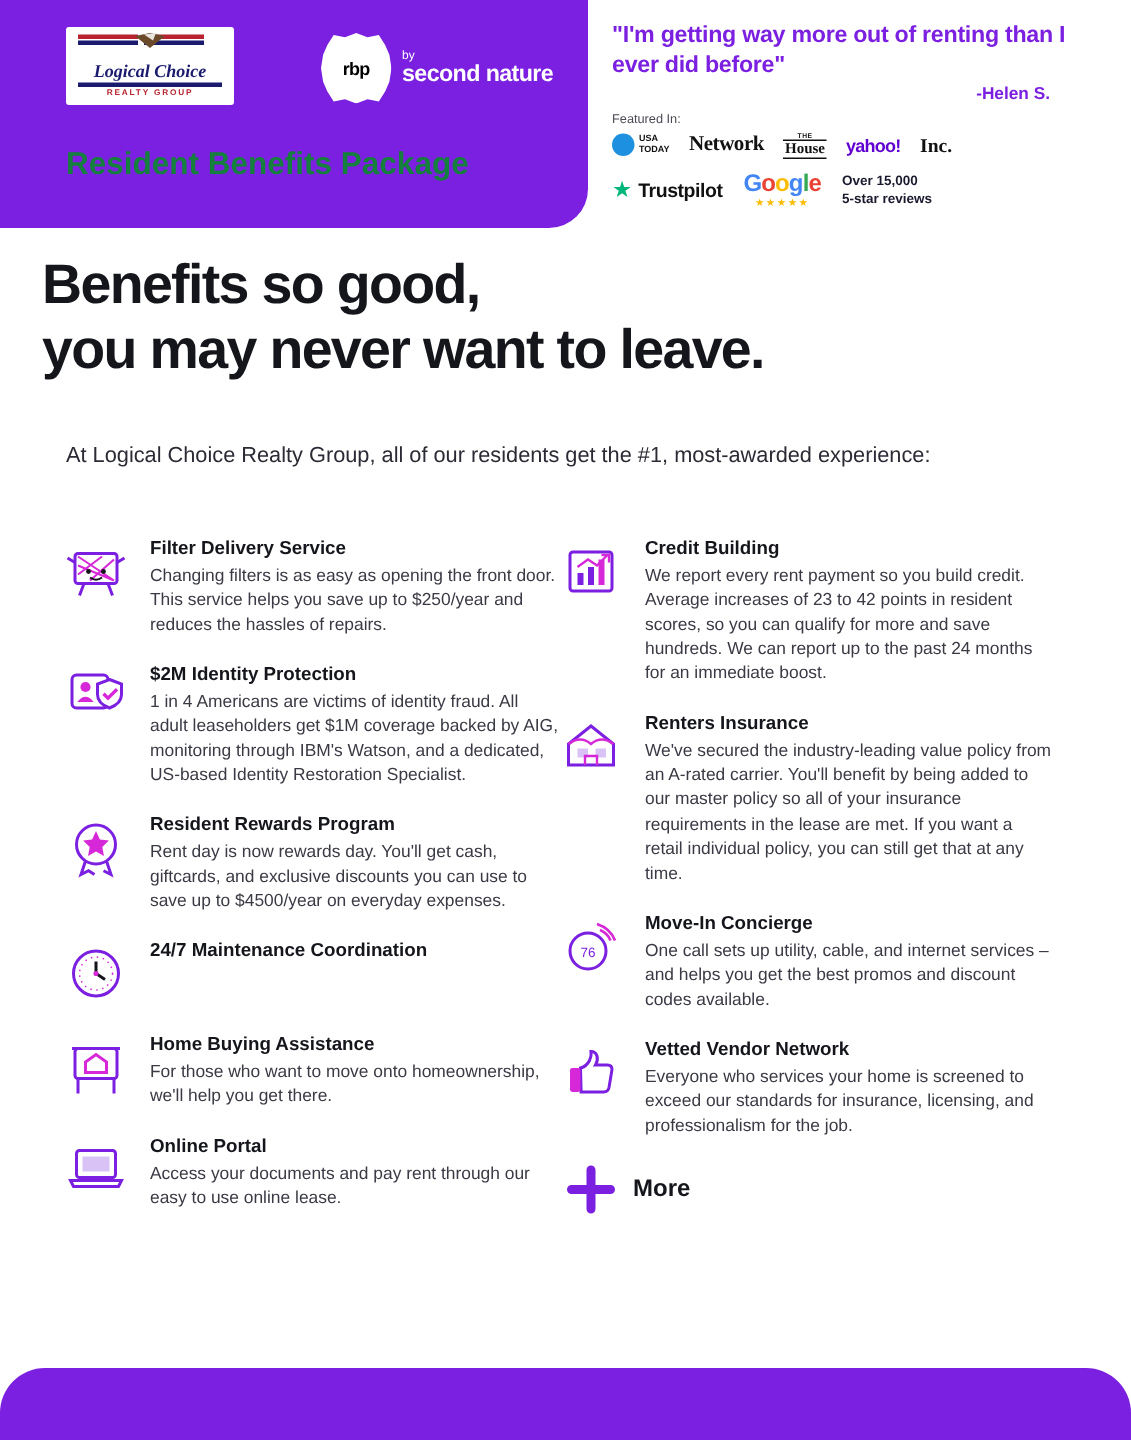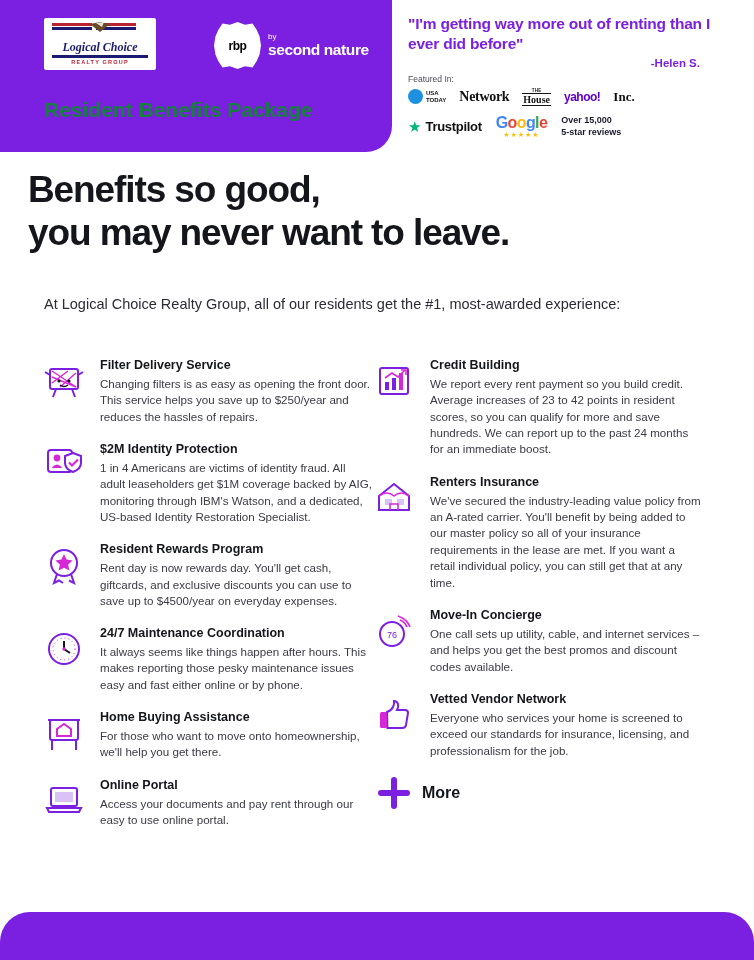--- a/index.html
+++ b/index.html
@@ -275,21 +275,20 @@
         <div class="benefit-icon">
           <svg width="46" height="42" viewBox="0 0 46 42">
             <circle cx="21" cy="21" r="15" fill="none" stroke="#7b1fe0" stroke-width="2"></circle>
             <circle cx="21" cy="21" r="11" fill="none" stroke="#d628d8" stroke-width="1" stroke-dasharray="1 3"></circle>
             <path d="M21 13 v8 l6 4" stroke="#15161c" stroke-width="2" fill="none"></path>
             <circle cx="21" cy="21" r="1.7" fill="#d628d8"></circle>
           </svg>
         </div>
         <div class="benefit-body">
           <div class="benefit-title">24/7 Maintenance Coordination</div>
-          <div class="benefit-desc">It always seems like things happen after hours. This makes reporting those pesky maintenance issues easy and fast either online or by phone.</div>
         </div>
       </div>
 
       <div class="benefit">
         <div class="benefit-icon">
           <svg width="46" height="42" viewBox="0 0 46 42">
             <rect x="7" y="8" width="28" height="20" rx="2" fill="none" stroke="#7b1fe0" stroke-width="2"></rect>
             <path d="M14 24 v-7 l7 -5 l7 5 v7 z" fill="none" stroke="#d628d8" stroke-width="2"></path>
             <path d="M5 8 h32 M9 28 v10 M33 28 v10" stroke="#7b1fe0" stroke-width="2"></path>
           </svg>
@@ -303,21 +302,21 @@
       <div class="benefit">
         <div class="benefit-icon">
           <svg width="46" height="40" viewBox="0 0 46 40">
             <rect x="8" y="8" width="26" height="18" rx="2" fill="none" stroke="#7b1fe0" stroke-width="2"></rect>
             <rect x="12" y="12" width="18" height="10" fill="#d9c2f5"></rect>
             <path d="M4 28 h34 l-2 4 h-30 z" fill="none" stroke="#7b1fe0" stroke-width="2"></path>
           </svg>
         </div>
         <div class="benefit-body">
           <div class="benefit-title">Online Portal</div>
-          <div class="benefit-desc">Access your documents and pay rent through our easy to use online portal.</div>
+          <div class="benefit-desc">Access your documents and pay rent through our easy to use online lease.</div>
         </div>
       </div>
 
     </div>
 
     <div class="col col-right">
 
       <div class="benefit">
         <div class="benefit-icon">
           <svg width="46" height="42" viewBox="0 0 46 42">

